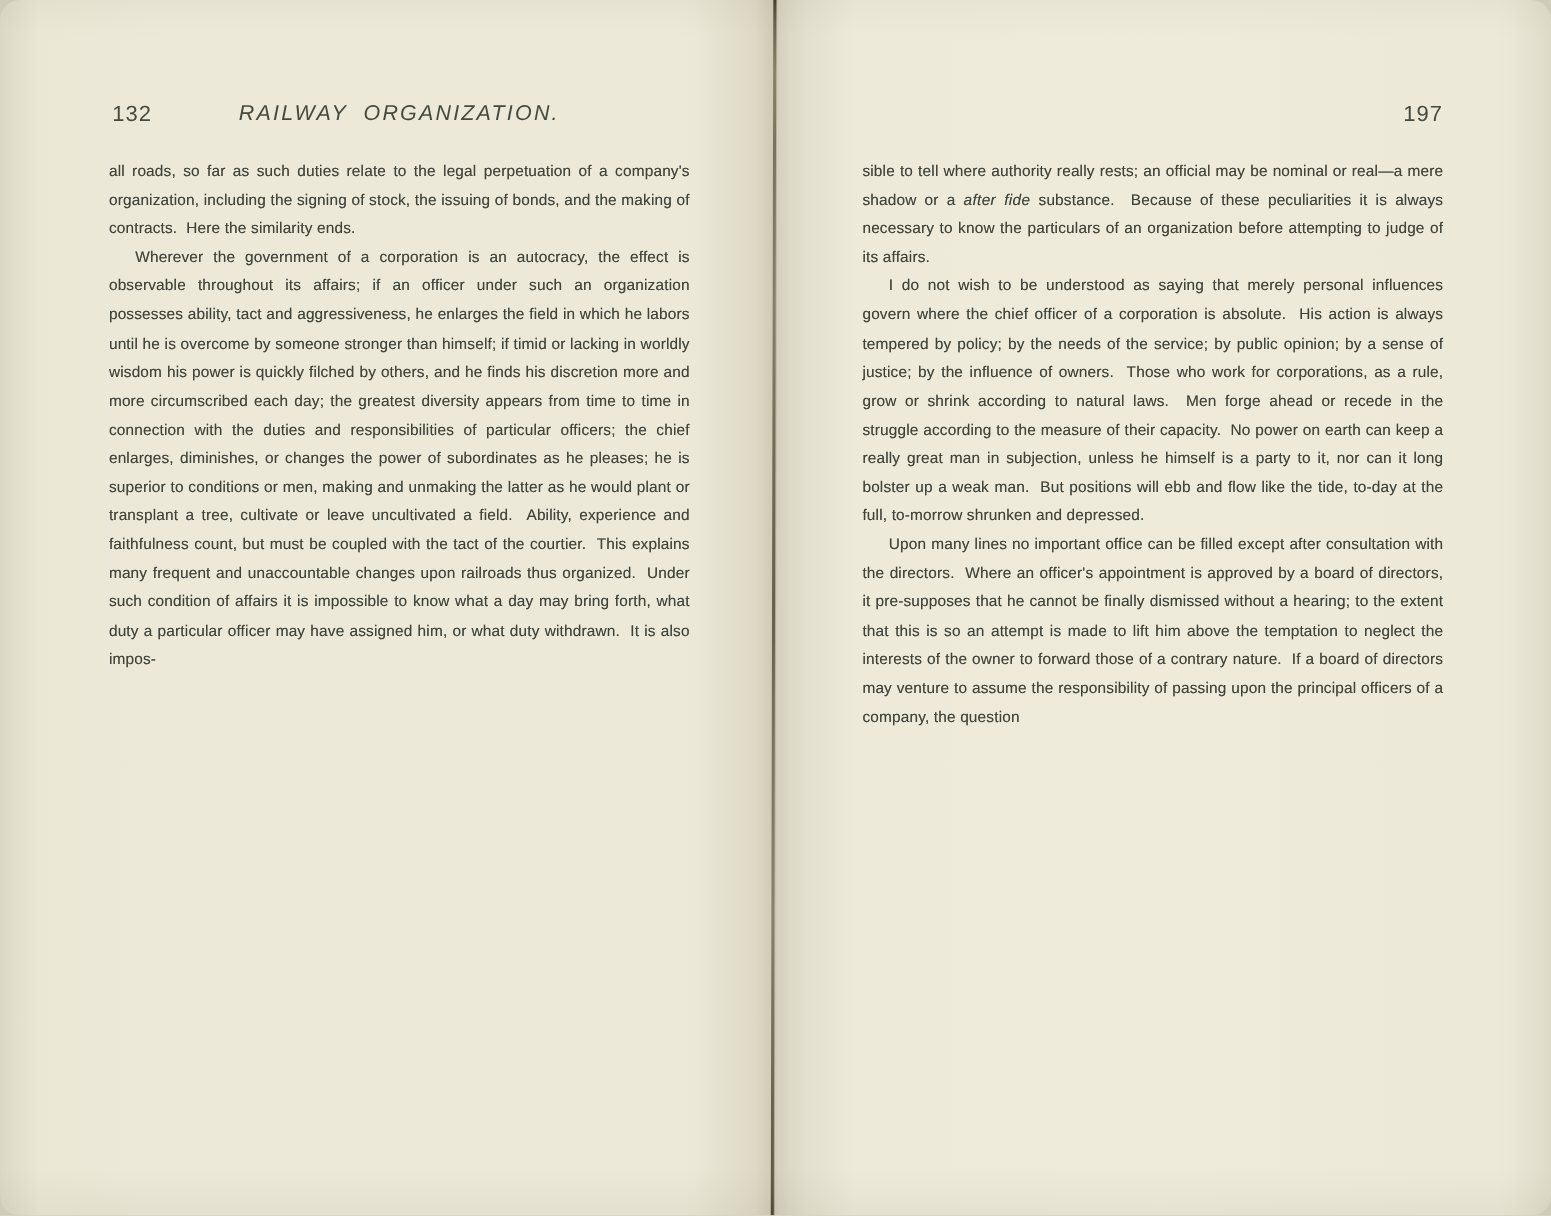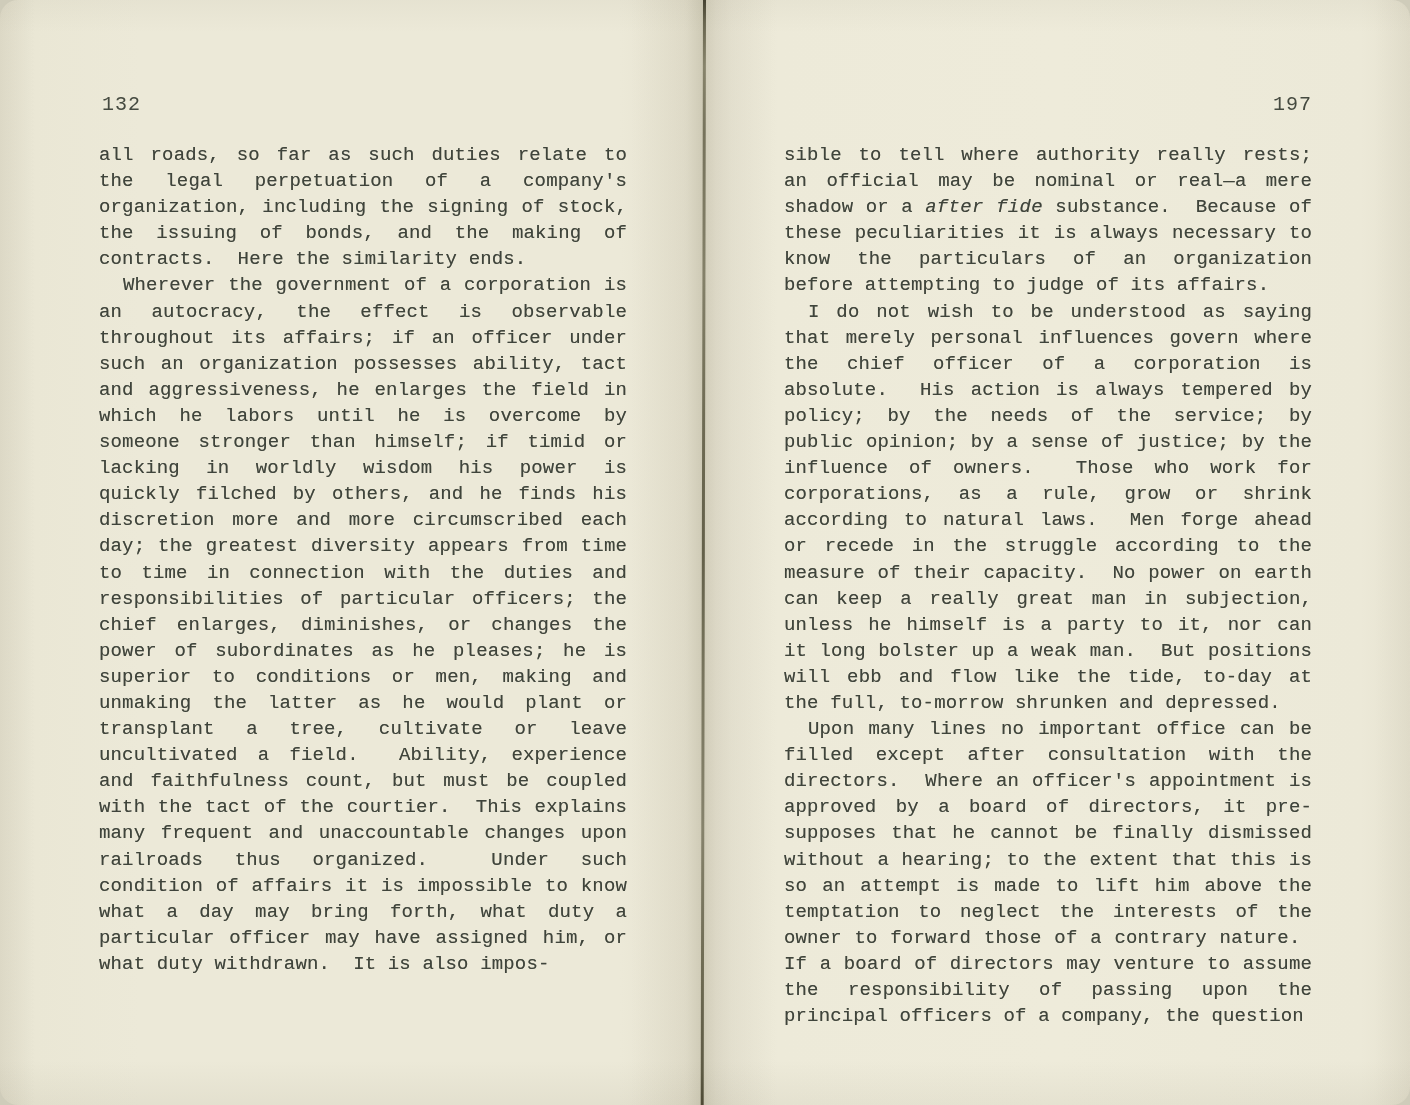--- a/index.html
+++ b/index.html
@@ -5,21 +5,21 @@
   html, body {
     margin: 0;
     padding: 0;
     background: #cfccba;
   }
   .spread {
     position: relative;
     width: 1410px;
     height: 1105px;
     overflow: hidden;
-    font-family: Liberation Mono, monospace;
+    font-family: Liberation Sans, sans-serif;
     color: #3f443b;
     background:
       linear-gradient(90deg,
         #e3dfcd 0%, #eae7d5 2.5%, #ece9d8 10%, #ece9d8 44%,
         #e6e2d0 48.5%, #ddd9c6 49.9%, #e4e0cf 50.8%,
         #edead9 55%, #eeebda 75%, #ece9d8 96.5%, #e6e2d0 100%),
       #ebe8d6;
     border-radius: 18px;
   }
   
@@ -99,39 +99,40 @@
   }
 
   .body {
     position: absolute;
     top: 142px;
     left: 0;
     right: 0;
   }
   .para {
     margin: 0;
-    font-size: 19px;
+    font-size: 14px;
     line-height: 26.1px;
     text-align: justify;
     letter-spacing: 0.15px;
     text-shadow: 0 0 0.5px rgba(63,68,59,0.55);
   }
   .para.indent { text-indent: 24px; }
   .para i { letter-spacing: 0.3px; }
 </style>
 </head>
 <body>
 
 <div class="spread">
   <div class="gutter-shade"></div>
   <div class="gutter-line"></div>
 
   <section class="page page-left">
     <header class="pagehead">
       <span class="folio folio-left">132</span>
+      <span class="running-head">RAILWAY ORGANIZATION.</span>
     </header>
     <div class="body">
         <p class="para">all roads, so far as such duties relate to the legal perpetuation of a company's organization, including the signing of stock, the issuing of bonds, and the making of contracts.&nbsp; Here the similarity ends.</p>
         <p class="para indent">Wherever the government of a corporation is an autocracy, the effect is observable throughout its affairs; if an officer under such an organization possesses ability, tact and aggressiveness, he enlarges the field in which he labors until he is overcome by someone stronger than himself; if timid or lacking in worldly wisdom his power is quickly filched by others, and he finds his discretion more and more circumscribed each day; the greatest diversity appears from time to time in connection with the duties and responsibilities of particular officers; the chief enlarges, diminishes, or changes the power of subordinates as he pleases; he is superior to conditions or men, making and unmaking the latter as he would plant or transplant a tree, cultivate or leave uncultivated a field.&nbsp; Ability, experience and faithfulness count, but must be coupled with the tact of the courtier.&nbsp; This explains many frequent and unaccountable changes upon railroads thus organized.&nbsp; Under such condition of affairs it is impossible to know what a day may bring forth, what duty a particular officer may have assigned him, or what duty withdrawn.&nbsp; It is also impos-</p>
       </div>
   </section>
 
   <section class="page page-right">
     <header class="pagehead">
       <span class="folio folio-right">197</span>

